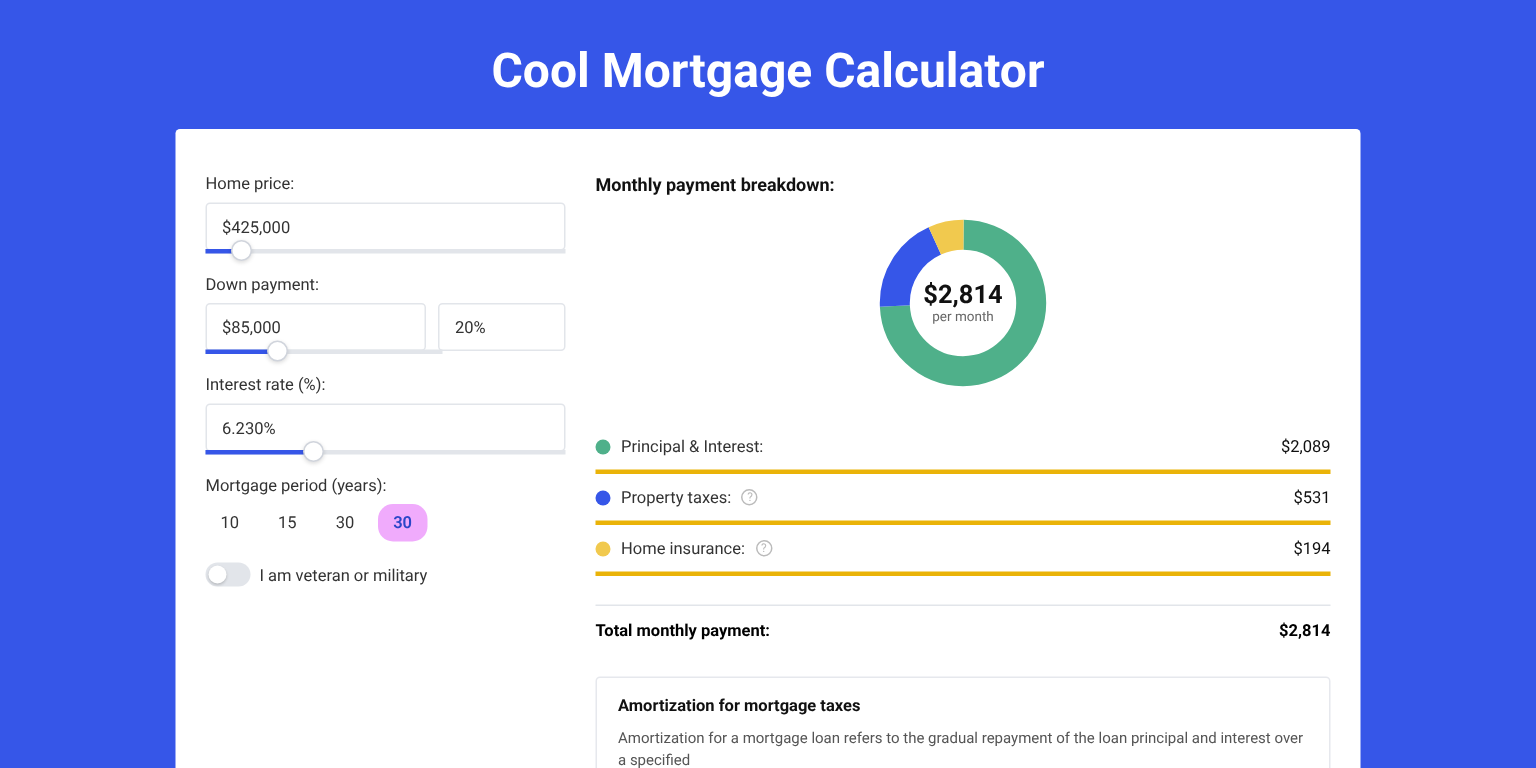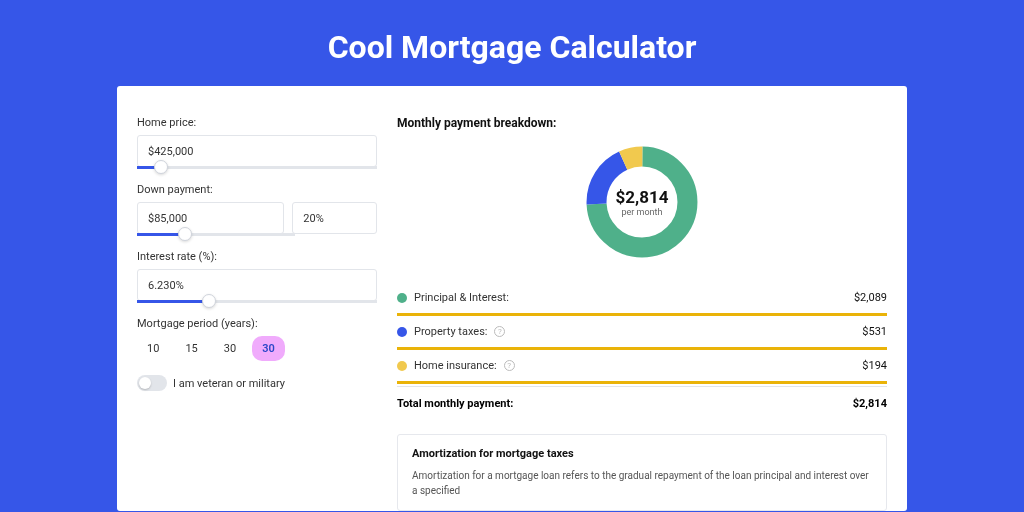--- a/index.html
+++ b/index.html
@@ -26,21 +26,21 @@
   .donut{position:relative;width:120px;height:120px;}
   .donut-center{position:absolute;inset:0;display:flex;flex-direction:column;align-items:center;justify-content:center;}
   .donut-amount{font-size:17px;font-weight:700;color:#111;}
   .donut-sub{font-size:9px;color:#666;}
   .legend-row{display:flex;align-items:center;justify-content:space-between;padding:9px 0;border-bottom:3px solid #eab308;font-size:11px;}
   .legend-row:last-of-type{border-bottom:none;}
   .legend-left{display:flex;align-items:center;gap:7px;color:#333;}
   .swatch{width:10px;height:10px;border-radius:50%;}
   .info-icon{width:11px;height:11px;border-radius:50%;border:1px solid #bbb;color:#bbb;font-size:8px;line-height:9px;text-align:center;}
   .legend-val{color:#111;}
-  .total-row{display:flex;justify-content:space-between;padding:10px 0 14px;font-size:11px;font-weight:700;border-top:1px solid #e2e5ea;margin-top:2px;}
+  .total-row{display:flex;justify-content:space-between;padding:10px 0 14px;font-size:11px;font-weight:700;border-top:1px solid #e2e5ea;margin-top:19px;}
   .amort-box{border:1px solid #e6e8ed;border-radius:3px;padding:12px 14px;margin-top:10px;}
   .amort-title{font-size:11px;font-weight:700;color:#111;margin-bottom:8px;}
   .amort-text{font-size:10px;color:#555;line-height:1.5;}
 </style>
 </head>
 <body>
 
 <h1 class="page-title">Cool Mortgage Calculator</h1>
 
 <div class="card">

